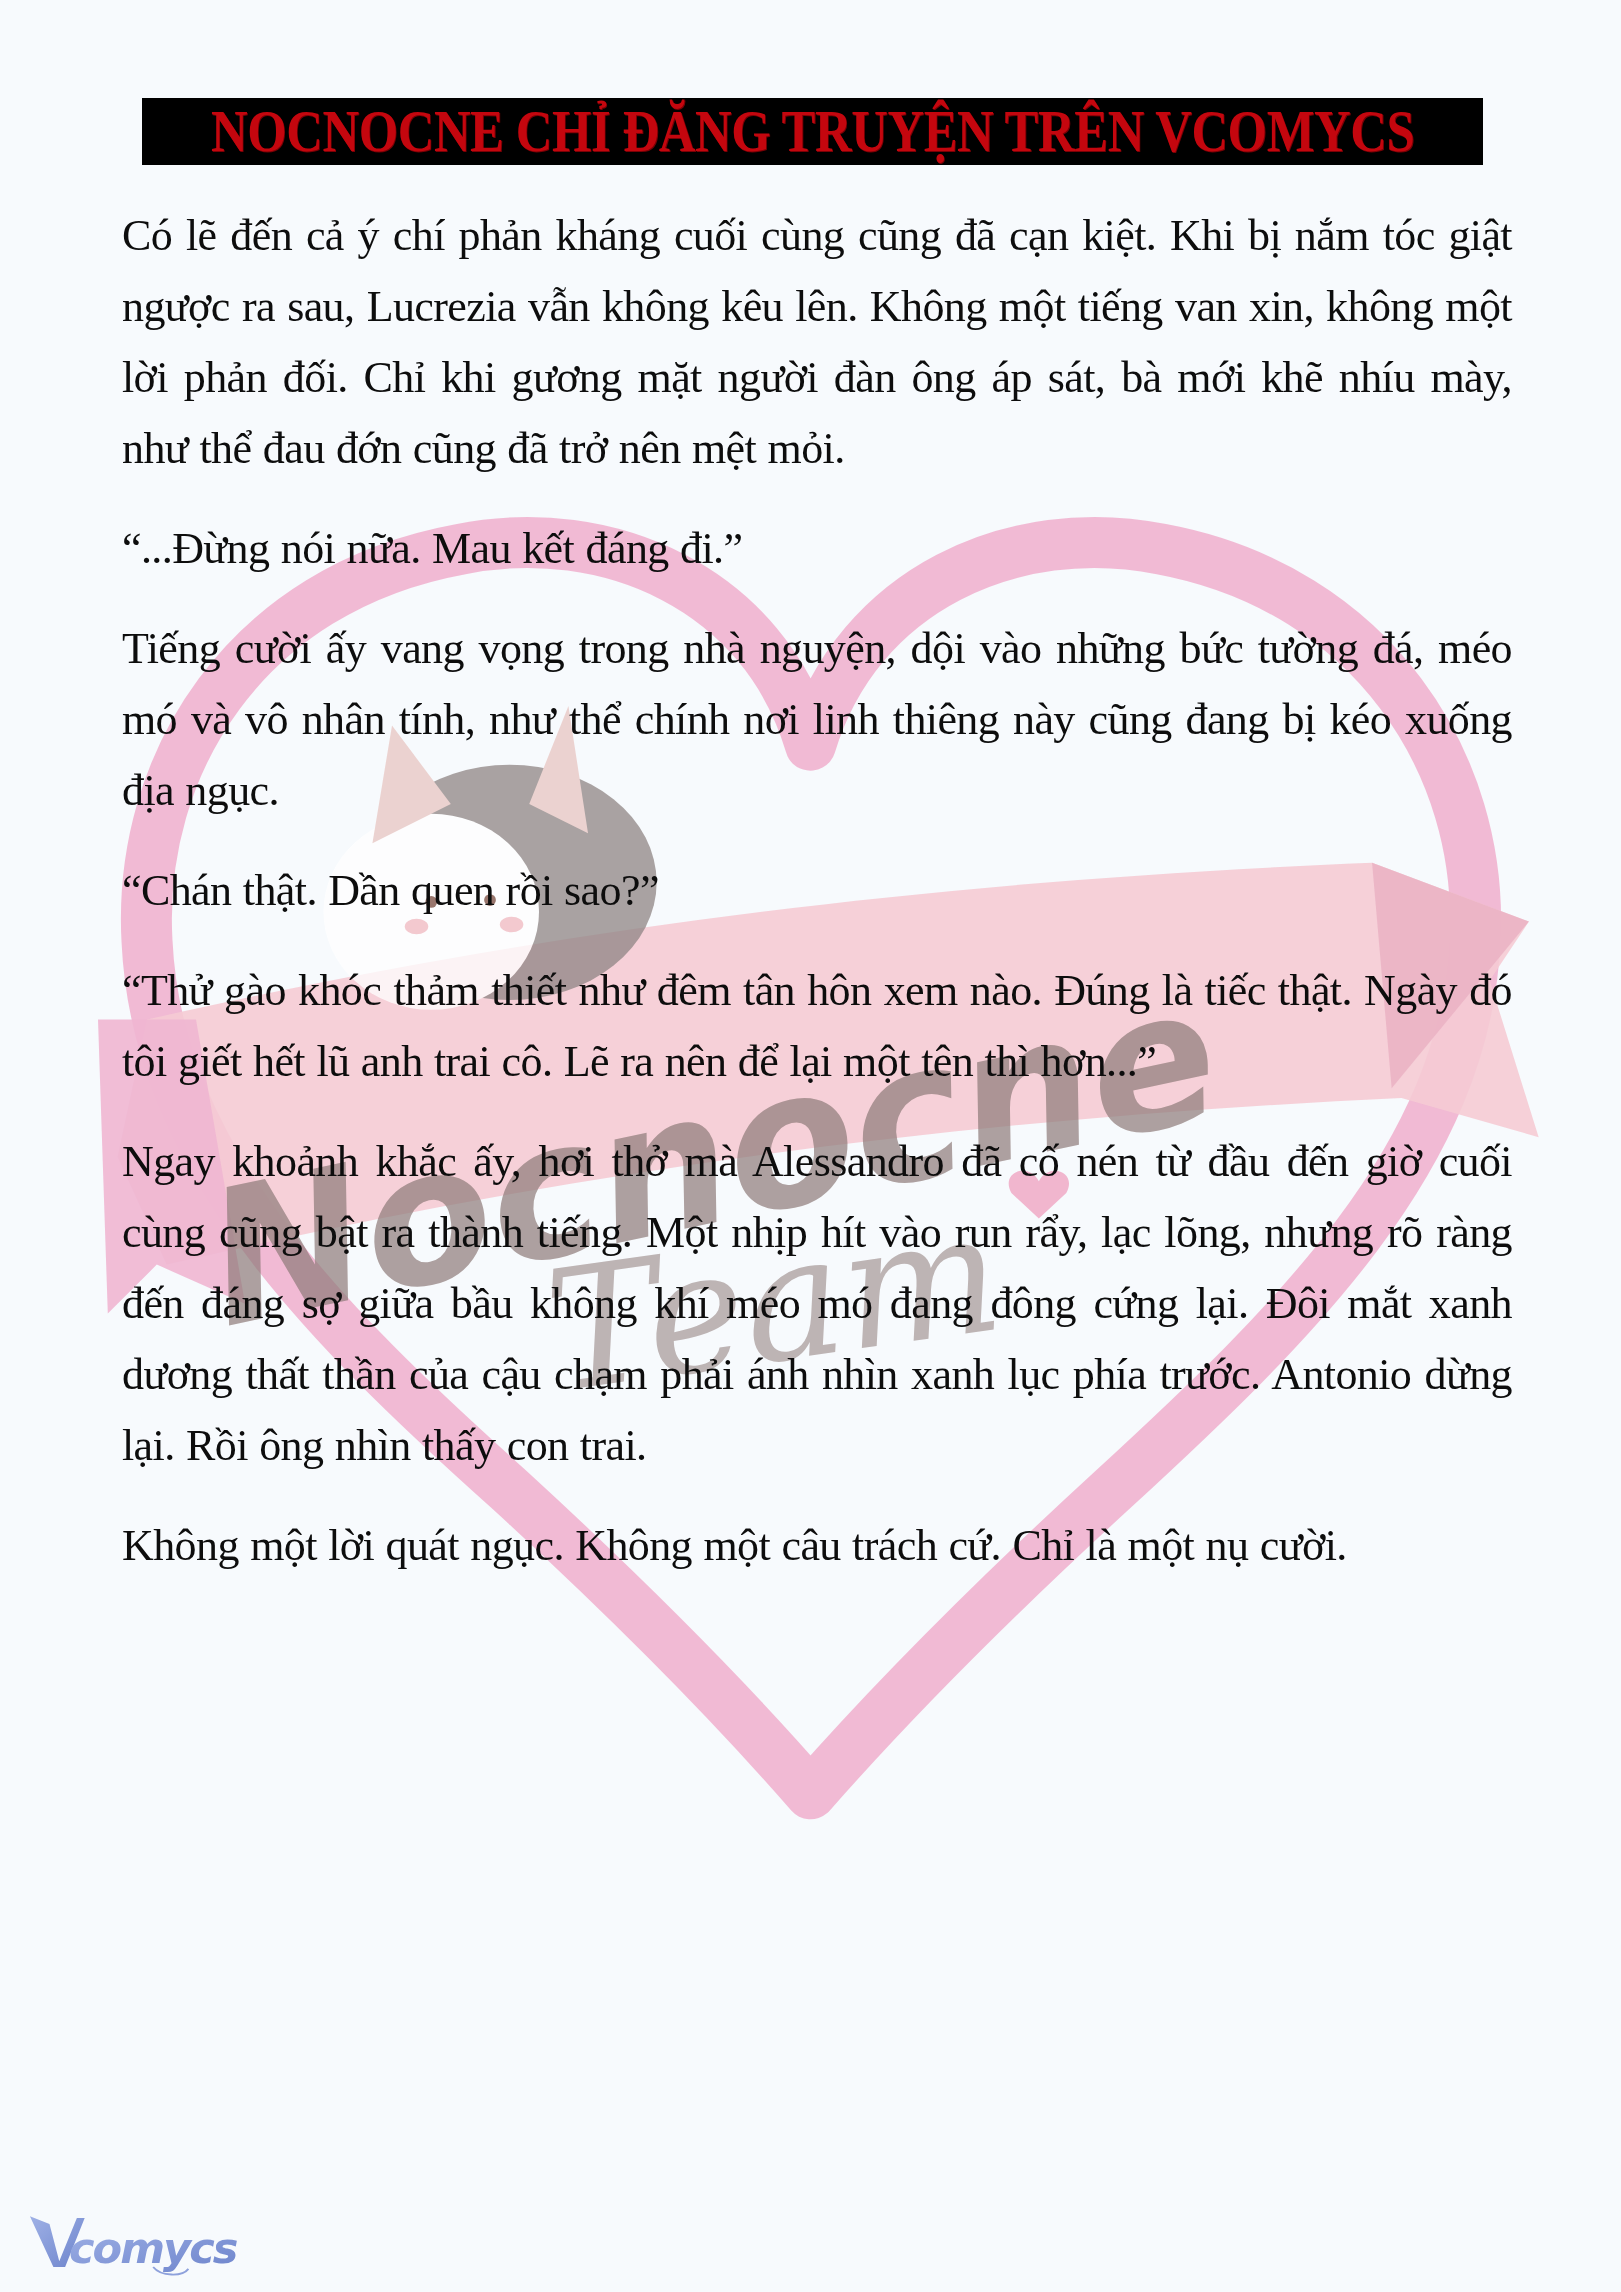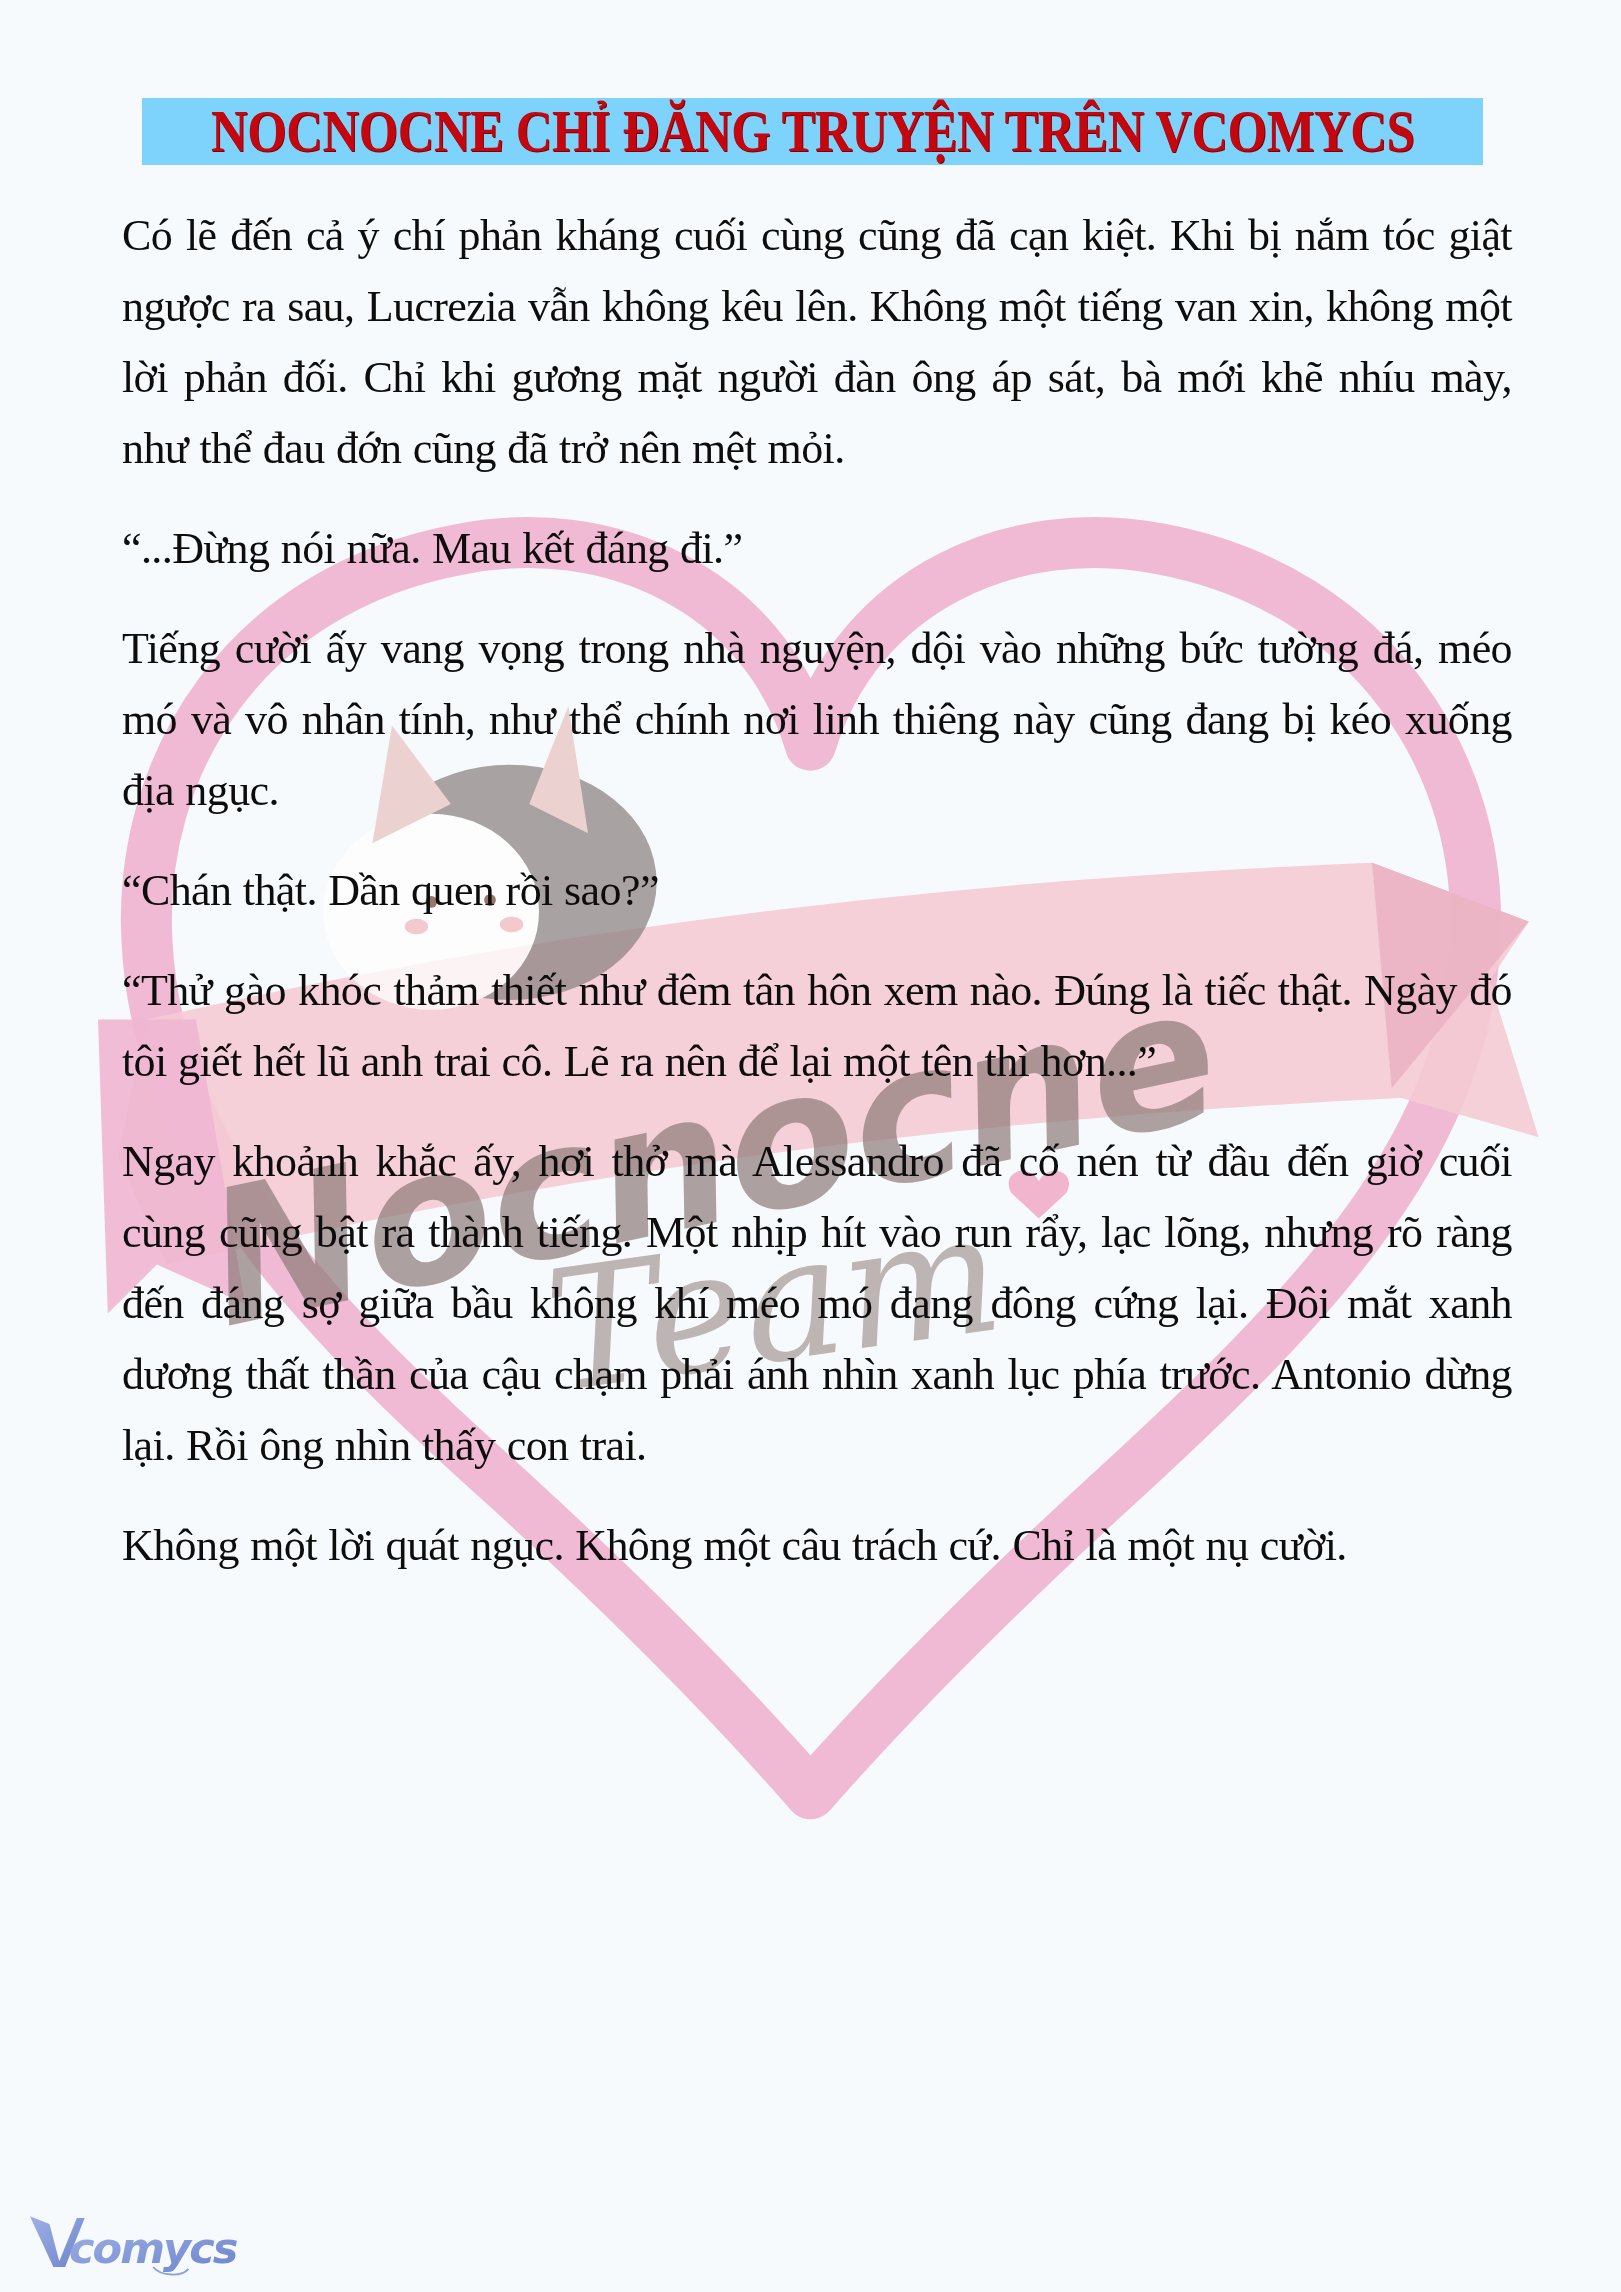--- a/index.html
+++ b/index.html
@@ -4,21 +4,21 @@
 <style>
   html, body { margin: 0; padding: 0; }
   body {
     width: 1621px; height: 2293px;
     background: #f7fafd;
     position: relative; overflow: hidden;
     font-family: "Liberation Serif", "DejaVu Serif", serif;
   }
   .watermark { position: absolute; left: 0; top: 0; width: 1621px; height: 2293px; z-index: 0; pointer-events: none; }
   .page { position: relative; z-index: 1; }
-  .title-wrap { position: absolute; left: 142px; top: 98px; width: 1341px; height: 67px; background: #7dd3fc; display: flex; align-items: center; justify-content: center; }
+  .title-wrap { position: absolute; left: 142px; top: 98px; width: 1341px; height: 67px; background: #000000; display: flex; align-items: center; justify-content: center; }
   .title {
     color: #c4060e; font-weight: bold; font-size: 59px; letter-spacing: -0.5px;
     font-family: "Liberation Serif", "DejaVu Serif", serif;
     transform: scaleX(0.86); white-space: nowrap;
     text-shadow: 1px 1px 0 #7a0005;
   }
   .body-text { position: absolute; left: 122px; width: 1390px; top: 200px; }
   .para {
     font-size: 44px; line-height: 71px; color: #0d0d0d; margin: 0 0 29px 0;
     text-align: justify; text-align-last: left;

